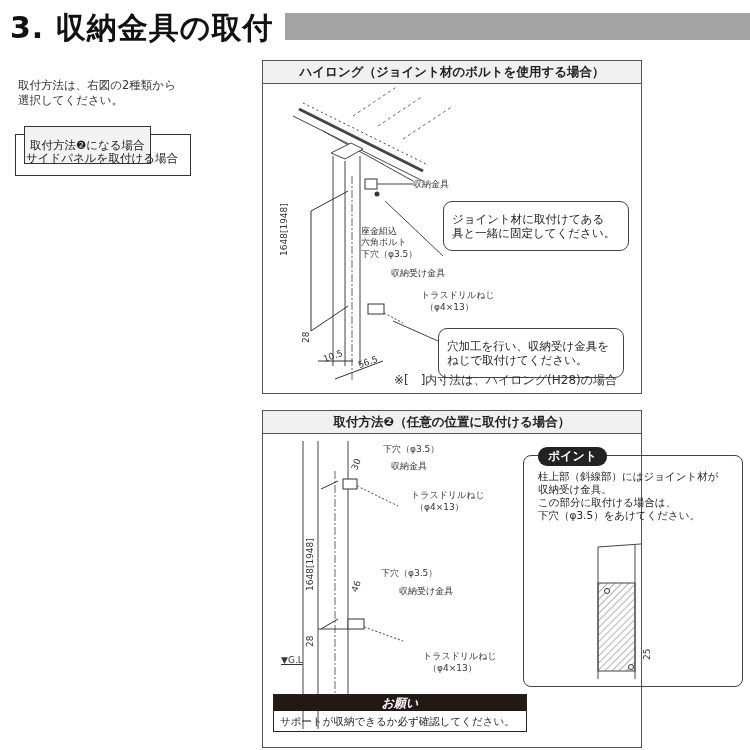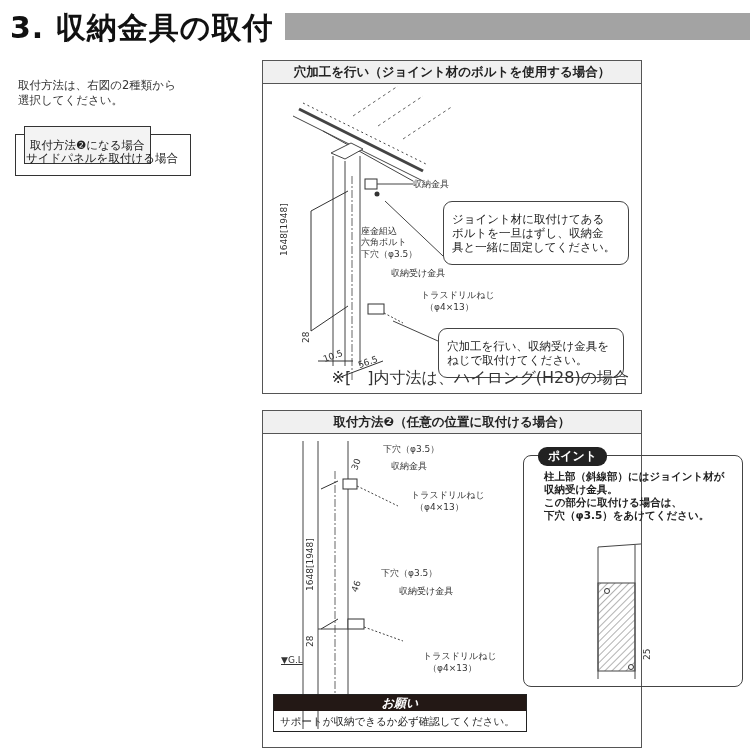--- a/index.html
+++ b/index.html
@@ -9,24 +9,24 @@
   .intro{position:absolute;left:18px;top:78px;font-size:11.5px;line-height:15px;color:#333;}
   .note-box{position:absolute;left:15px;top:134px;width:174px;height:40px;border:1px solid #333;}
   .note-label{position:absolute;left:8px;top:-9px;background:#f3f3f3;border:1px solid #333;padding:11px 5px;font-size:11.5px;line-height:14px;}
   .note-text{position:absolute;left:10px;top:16px;font-size:11.5px;}
   .panel{position:absolute;border:1px solid #555;background:#fff;}
   .panel1{left:262px;top:60px;width:378px;height:332px;}
   .panel2{left:262px;top:410px;width:378px;height:336px;}
   .panel-head{height:22px;border-bottom:1px solid #555;background:#f0f0f0;text-align:center;font-weight:bold;font-size:12.5px;line-height:22px;color:#222;}
   .lbl{position:absolute;font-size:9px;color:#333;white-space:nowrap;line-height:11px;}
   .callout{position:absolute;border:1.3px solid #444;border-radius:9px;background:#fff;font-size:11.5px;line-height:14px;padding:10px 8px;color:#222;}
-  .footnote{position:absolute;right:12px;bottom:4px;font-size:16px;color:#333;}
+  .footnote{position:absolute;right:24px;bottom:4px;font-size:12px;color:#333;}
   .point-box{position:absolute;left:260px;top:44px;width:202px;height:230px;border:1.3px solid #444;border-radius:8px;padding-left:16px;}
   .point-badge{position:absolute;left:14px;top:-9px;background:#222;color:#fff;border-radius:9px;padding:1px 10px;font-weight:bold;font-size:12px;}
-  .point-text{position:absolute;left:20px;top:14px;font-size:10.5px;line-height:13px;color:#222;font-weight:bold;}
+  .point-text{position:absolute;left:14px;top:14px;font-size:10.5px;line-height:13px;color:#222;}
   .request{position:absolute;left:10px;top:283px;width:252px;border:1.3px solid #222;}
   .request-head{background:#231815;color:#fff;text-align:center;font-weight:bold;font-size:12px;line-height:16px;font-style:italic;}
   .request-text{font-size:10.5px;line-height:20px;padding-left:6px;}
   svg{position:absolute;left:0;top:0;}
 </style>
 </head>
 <body>
 
 <div class="title">3. 収納金具の取付</div>
 <div class="title-bar"></div>
@@ -35,21 +35,21 @@
   <div>取付方法は、右図の2種類から</div>
   <div>選択してください。</div>
 </div>
 
 <div class="note-box">
   <div class="note-label">取付方法❷になる場合</div>
   <div class="note-text">サイドパネルを取付ける場合</div>
 </div>
 
 <div class="panel panel1">
-  <div class="panel-head">穴加工を行い（ジョイント材のボルトを使用する場合）</div>
+  <div class="panel-head">ハイロング（ジョイント材のボルトを使用する場合）</div>
   <svg width="378" height="332">
 
     <line x1="30" y1="55" x2="160" y2="120" stroke="#444" stroke-width="1"></line>
     <line x1="36" y1="48" x2="160" y2="110" stroke="#444" stroke-width="3"></line>
     <line x1="40" y1="42" x2="165" y2="104" stroke="#444" stroke-width="1" stroke-dasharray="2,3"></line>
     <line x1="60" y1="70" x2="150" y2="120" stroke="#444" stroke-width="1"></line>
 
     <line x1="90" y1="55" x2="135" y2="25" stroke="#666" stroke-dasharray="3,3"></line>
     <line x1="115" y1="65" x2="160" y2="35" stroke="#666" stroke-dasharray="3,3"></line>
     <line x1="140" y1="78" x2="190" y2="45" stroke="#666" stroke-dasharray="3,3"></line>
@@ -83,21 +83,20 @@
   <div class="lbl" style="left:98px;top:188px;">下穴（φ3.5）</div>
   <div class="lbl" style="left:128px;top:207px;">収納受け金具</div>
   <div class="lbl" style="left:158px;top:229px;">トラスドリルねじ</div>
   <div class="lbl" style="left:162px;top:241px;">（φ4×13）</div>
   <div class="lbl" style="left:16px;top:195px;transform:rotate(-90deg);transform-origin:left top;">1648[1948]</div>
   <div class="lbl" style="left:38px;top:282px;transform:rotate(-90deg);transform-origin:left top;">28</div>
   <div class="lbl" style="left:60px;top:290px;transform:rotate(-20deg);">10.5</div>
   <div class="lbl" style="left:95px;top:296px;transform:rotate(-20deg);">56.5</div>
   <div class="callout" style="left:180px;top:140px;width:168px;">
     <div>ジョイント材に取付けてある</div>
-    <div>ボルトを一旦はずし、収納金</div>
     <div>具と一緒に固定してください。</div>
   </div>
   <div class="callout" style="left:175px;top:267px;width:168px;">
     <div>穴加工を行い、収納受け金具を</div>
     <div>ねじで取付けてください。</div>
   </div>
   <div class="footnote">※[　]内寸法は、ハイロング(H28)の場合</div>
 </div>
 
 <div class="panel panel2">

